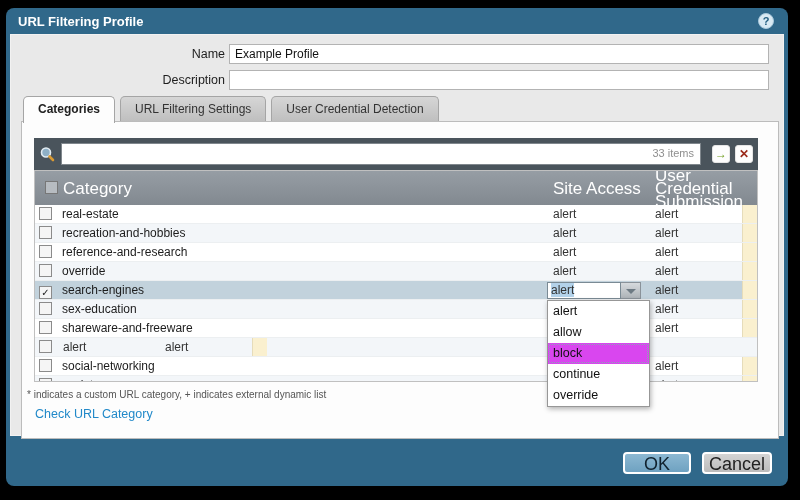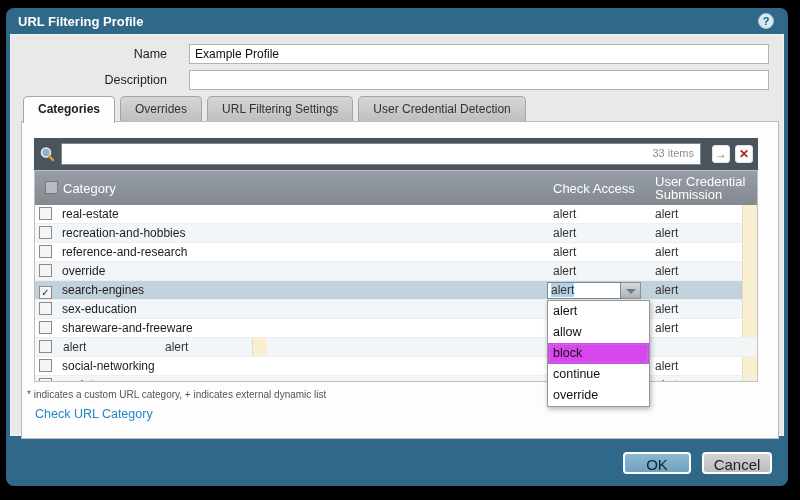--- a/index.html
+++ b/index.html
@@ -12,21 +12,21 @@
               display:flex; justify-content:space-between; align-items:center; }
   .help { width:16px; height:16px; border-radius:50%; background:#d9e9f3; color:#235e80;
           font-size:11px; font-weight:bold; text-align:center; line-height:15px;
           border:1px solid #a9c9dc; cursor:pointer; }
 
   .content { position:absolute; left:4px; right:4px; top:26px; bottom:50px;
              background:#e9e9e9; border:1px solid #f2f2f2; }
 
   .form-row { position:absolute; display:flex; align-items:center; left:0; right:14px; }
   .row-name { top:9px; } .row-desc { top:35px; }
-  .flabel { width:178px; text-align:right; font-size:12.5px; color:#1e1e1e; padding-right:22px; }
+  .flabel { width:178px; text-align:right; font-size:12.5px; color:#1e1e1e; padding-right:4px;margin-left:40px; }
   .finput { flex:1; height:20px; border:1px solid #b3b3b3; background:#fff; font-size:12px;
             padding:1px 5px; color:#111; font-family:"Liberation Sans", sans-serif; }
 
   .tabs { position:absolute; left:12px; top:61px; display:flex; align-items:flex-end; z-index:3; }
   .tab { font-size:12px; color:#333; padding:5px 14px 5px 14px;
          background:linear-gradient(#d6d6d6,#bfbfbf); border:1px solid #a5a5a5; border-bottom:none;
          border-radius:5px 5px 0 0; margin-right:5px; cursor:pointer; white-space:nowrap; }
   .tab.active { background:#fdfdfd; padding-bottom:7px; margin-bottom:-2px; color:#222;font-weight:bold; }
 
   .panel { position:absolute; left:10px; top:86px; width:758px; height:318px;
@@ -39,21 +39,21 @@
                   padding:0 56px 0 5px; font-family:"Liberation Sans", sans-serif; }
   .items-count { position:absolute; right:7px; top:4px; font-size:11px; color:#8f8f8f; }
   .tbtn { width:18px; height:18px; background:#fdfdfd; border:1px solid #e5e5e5; border-radius:3px;
           margin-left:5px; font-size:12px; font-weight:bold; text-align:center; line-height:16px;
           cursor:pointer; }
   .arrow-btn { color:#6f9d1e; } .x-btn { color:#9b2a1a; }
 
   .table { position:absolute; left:12px; right:20px; top:48px; height:212px;
            border:1px solid #c0c0c0; overflow:hidden; background:#fff; }
   .thead { display:flex; align-items:center; background:linear-gradient(#969da4,#828990);
-           color:#fff; height:34px; font-size:13px; line-height:13px; }
+           color:#fff; height:34px; font-size:17px; line-height:13px; }
   .th { padding:0 6px; }
   .w-check { width:22px; flex:none; } .w-cat { flex:1; } .w-site { width:102px; flex:none; }
   .th-ucs { width:108px; flex:none; }
   .th .cb { margin-left:4px; }
 
   .cb { width:13px; height:13px; border:1px solid #8b8b8b; background:#f5f5f5; font-size:10px;
         line-height:11px; text-align:center; color:#222; display:inline-block; cursor:pointer; }
   .cb.hdr { background:#b7bcc1; border-color:#777; }
 
   .trow { display:flex; height:19px; line-height:18px; font-size:12px; color:#1c1c1c;
@@ -77,21 +77,21 @@
 
   .dropdown { position:absolute; left:525px; top:178px; width:103px; background:#fff;
               border:1px solid #979797; box-shadow:1px 2px 5px rgba(0,0,0,.3); z-index:6; }
   .opt { height:21px; line-height:20px; padding-left:5px; font-size:12.5px; color:#111; cursor:pointer; }
   .opt.hl { background:#d946ef; outline:1px dotted #8aa5b5; outline-offset:-2px; }
 
   .footnote { position:absolute; left:5px; top:267px; font-size:10px; color:#555; }
   .check-link { position:absolute; left:13px; top:285px; font-size:12.5px; color:#2189c9; cursor:pointer; }
 
   .footer-btns { position:absolute; right:16px; bottom:12px; display:flex; gap:11px; }
-  .btn { height:22px; border-radius:4px; border:2px solid #fff; font-size:15px;
+  .btn { height:22px; border-radius:4px; border:2px solid #fff; font-size:18px;
          text-align:center; line-height:21px; cursor:pointer; }
   .btn-ok { width:68px; background:linear-gradient(#8cb8d2,#6fa2c1); color:#10222e; }
   .btn-cancel { width:70px; background:linear-gradient(#d4d4d4,#bcbcbc); color:#222; }
 </style>
 </head>
 <body>
 
 <div class="dialog">
   <div class="titlebar">
     <span>URL Filtering Profile</span>
@@ -104,21 +104,20 @@
       <span class="flabel">Name</span>
       <input class="finput" value="Example Profile" style="">
     </div>
     <div class="form-row row-desc">
       <span class="flabel">Description</span>
       <input class="finput" value="" style="">
     </div>
 
     <div class="tabs">
       <div class="tab active">Categories</div>
-      <div class="tab">Overrides</div>
       <div class="tab">URL Filtering Settings</div>
       <div class="tab">User Credential Detection</div>
     </div>
 
     <div class="panel">
 
       <div class="toolbar">
         <svg width="17" height="17">
           <circle cx="7" cy="6.5" r="4.5" fill="#8fb0c6" stroke="#e3ecf2" stroke-width="1.6"></circle>
           <line x1="10.5" y1="10.5" x2="14" y2="14" stroke="#d99a33" stroke-width="2.6" stroke-linecap="round"></line>
@@ -128,21 +127,21 @@
           <span class="items-count">33 items</span>
         </span>
         <span class="tbtn arrow-btn">→</span>
         <span class="tbtn x-btn">✕</span>
       </div>
 
       <div class="table">
         <div class="thead">
           <span class="th w-check"><span class="cb hdr"></span></span>
           <span class="th w-cat">Category</span>
-          <span class="th w-site">Check Access</span>
+          <span class="th w-site">Site Access</span>
           <span class="th th-ucs">User Credential Submission</span>
         </div>
         <div id="table-body">
             <div class="trow">
               <span class="td-check"><span class="cb"></span></span>
               <span class="td-cat">real-estate</span>
               <span class="td-site">alert</span>
               <span class="td-ucs">alert</span>
               <span class="td-scroll"></span>
             </div>

